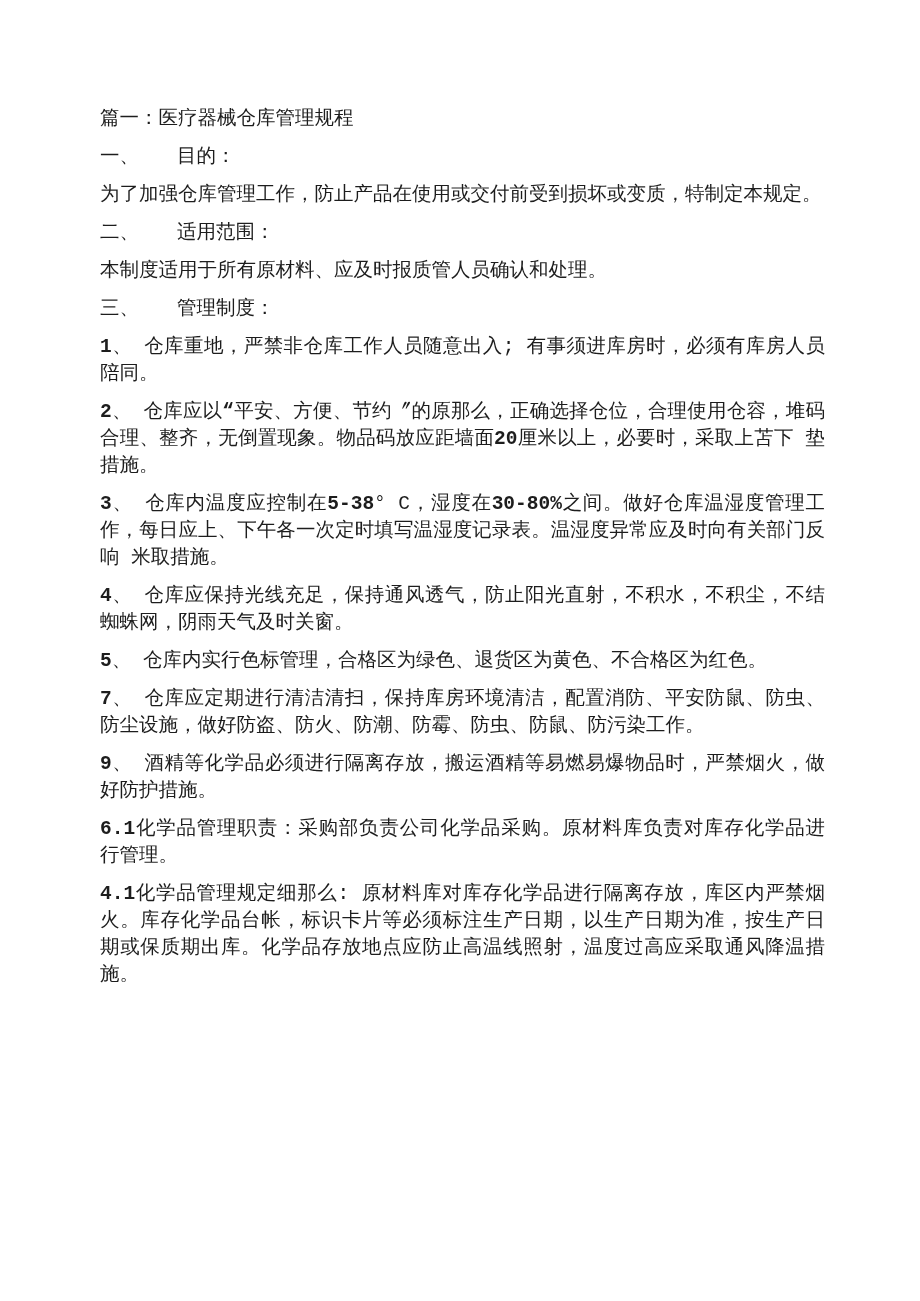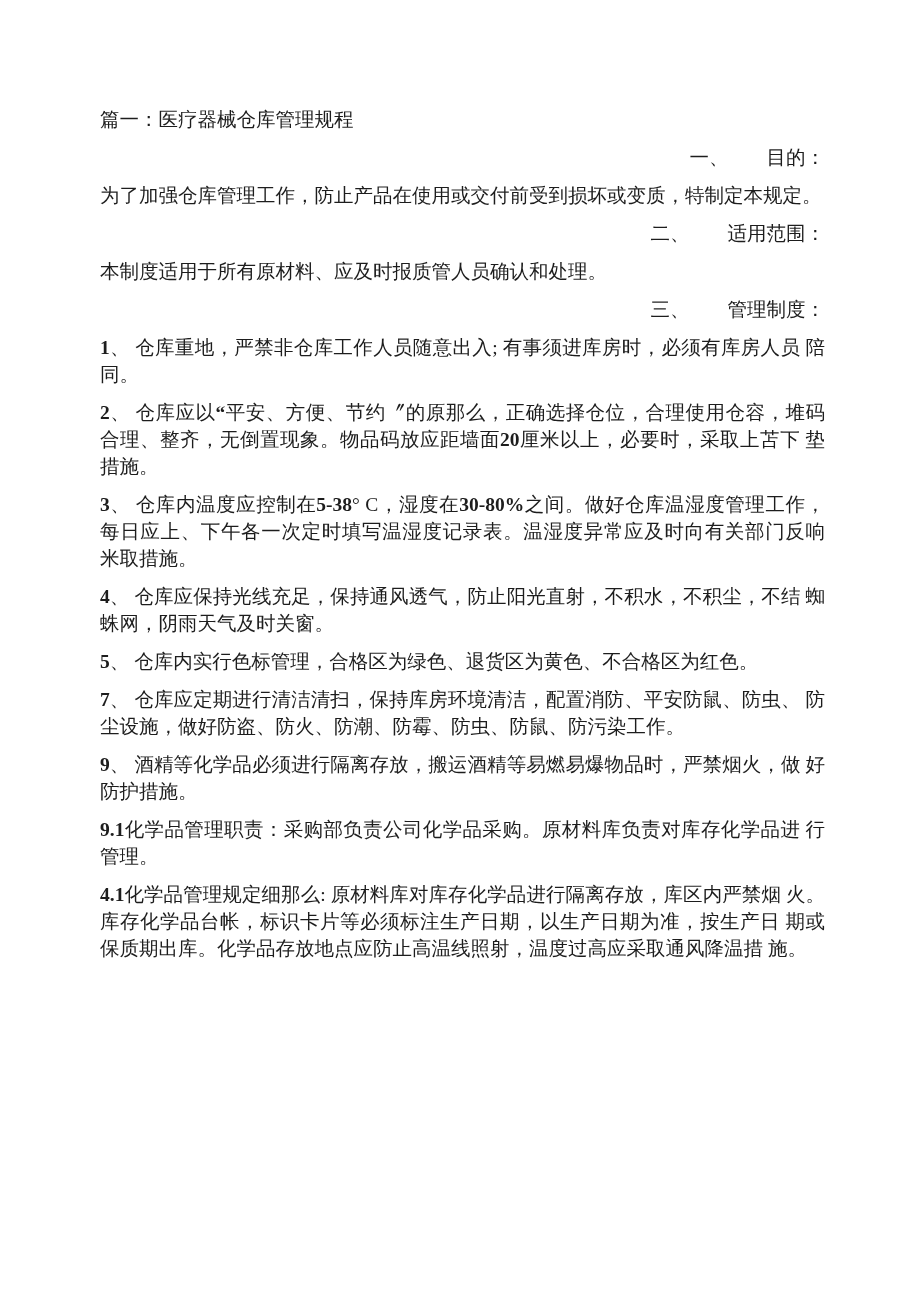--- a/index.html
+++ b/index.html
@@ -8,33 +8,33 @@
     background: #ffffff;
   }
   .page {
     position: relative;
     width: 920px;
     height: 1301px;
     background: var(--page-bg, #ffffff);
     box-sizing: border-box;
     padding: 106px 95px 0 100px;
     overflow: hidden;
-    font-family: Liberation Serif, serif;
+    font-family: Liberation Mono, monospace;
     color: var(--text-color, #1d1d1d);
   }
   .doc p {
     margin: 0 0 11px 0;
     font-size: 19.5px;
     line-height: 27px;
     text-align: justify;
     text-justify: inter-ideograph;
     word-break: break-all;
   }
   .doc p.heading {
-    text-align: right;
+    text-align: left;
   }
   .doc p.heading .num {
     display: inline-block;
     margin-right: 38px;
   }
   .doc b {
     font-weight: bold;
   }
 </style>
 </head>
@@ -48,16 +48,16 @@
       <p class="heading"><span class="num">二、</span><span>适用范围：</span></p>
       <p>本制度适用于所有原材料、应及时报质管人员确认和处理。</p>
       <p class="heading"><span class="num">三、</span><span>管理制度：</span></p>
       <p><b>1</b>、 仓库重地，严禁非仓库工作人员随意出入; 有事须进库房时，必须有库房人员 陪同。</p>
       <p><b>2</b>、 仓库应以<b>“</b>平安、方便、节约〞的原那么，正确选择仓位，合理使用仓容，堆码合理、整齐，无倒置现象。物品码放应距墙面<b>20</b>厘米以上，必要时，采取上苫下 垫措施。</p>
       <p><b>3</b>、 仓库内温度应控制在<b>5-38</b>° C，湿度在<b>30-80%</b>之间。做好仓库温湿度管理工作，每日应上、下午各一次定时填写温湿度记录表。温湿度异常应及时向有关部门反响 米取措施。</p>
       <p><b>4</b>、 仓库应保持光线充足，保持通风透气，防止阳光直射，不积水，不积尘，不结 蜘蛛网，阴雨天气及时关窗。</p>
       <p><b>5</b>、 仓库内实行色标管理，合格区为绿色、退货区为黄色、不合格区为红色。</p>
       <p><b>7</b>、 仓库应定期进行清洁清扫，保持库房环境清洁，配置消防、平安防鼠、防虫、 防尘设施，做好防盗、防火、防潮、防霉、防虫、防鼠、防污染工作。</p>
       <p><b>9</b>、 酒精等化学品必须进行隔离存放，搬运酒精等易燃易爆物品时，严禁烟火，做 好防护措施。</p>
-      <p><b>9.1</b>化学品管理职责：采购部负责公司化学品采购。原材料库负责对库存化学品进 行管理。</p>
+      <p><b>6.1</b>化学品管理职责：采购部负责公司化学品采购。原材料库负责对库存化学品进 行管理。</p>
       <p><b>4.1</b>化学品管理规定细那么: 原材料库对库存化学品进行隔离存放，库区内严禁烟 火。库存化学品台帐，标识卡片等必须标注生产日期，以生产日期为准，按生产日 期或保质期出库。化学品存放地点应防止高温线照射，温度过高应采取通风降温措 施。</p>
     </div>
 </div>
 
 </body></html>

